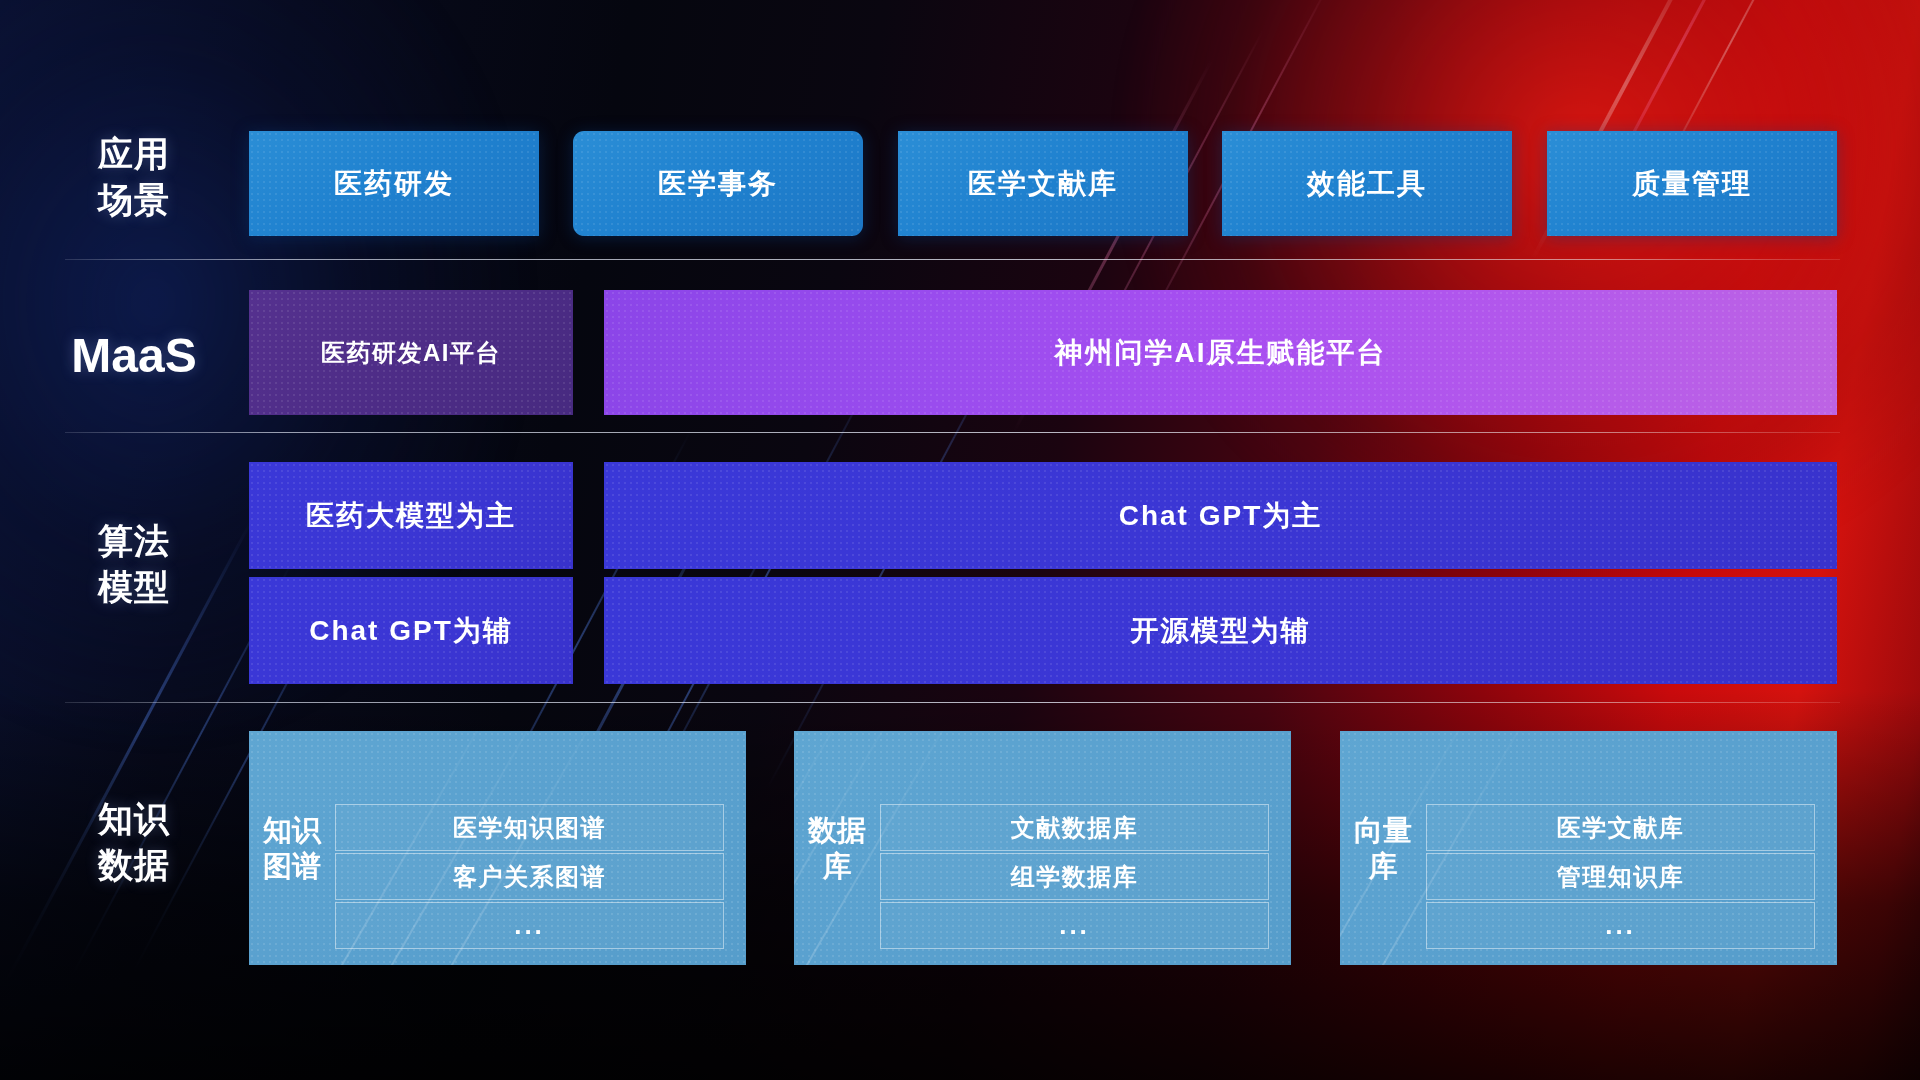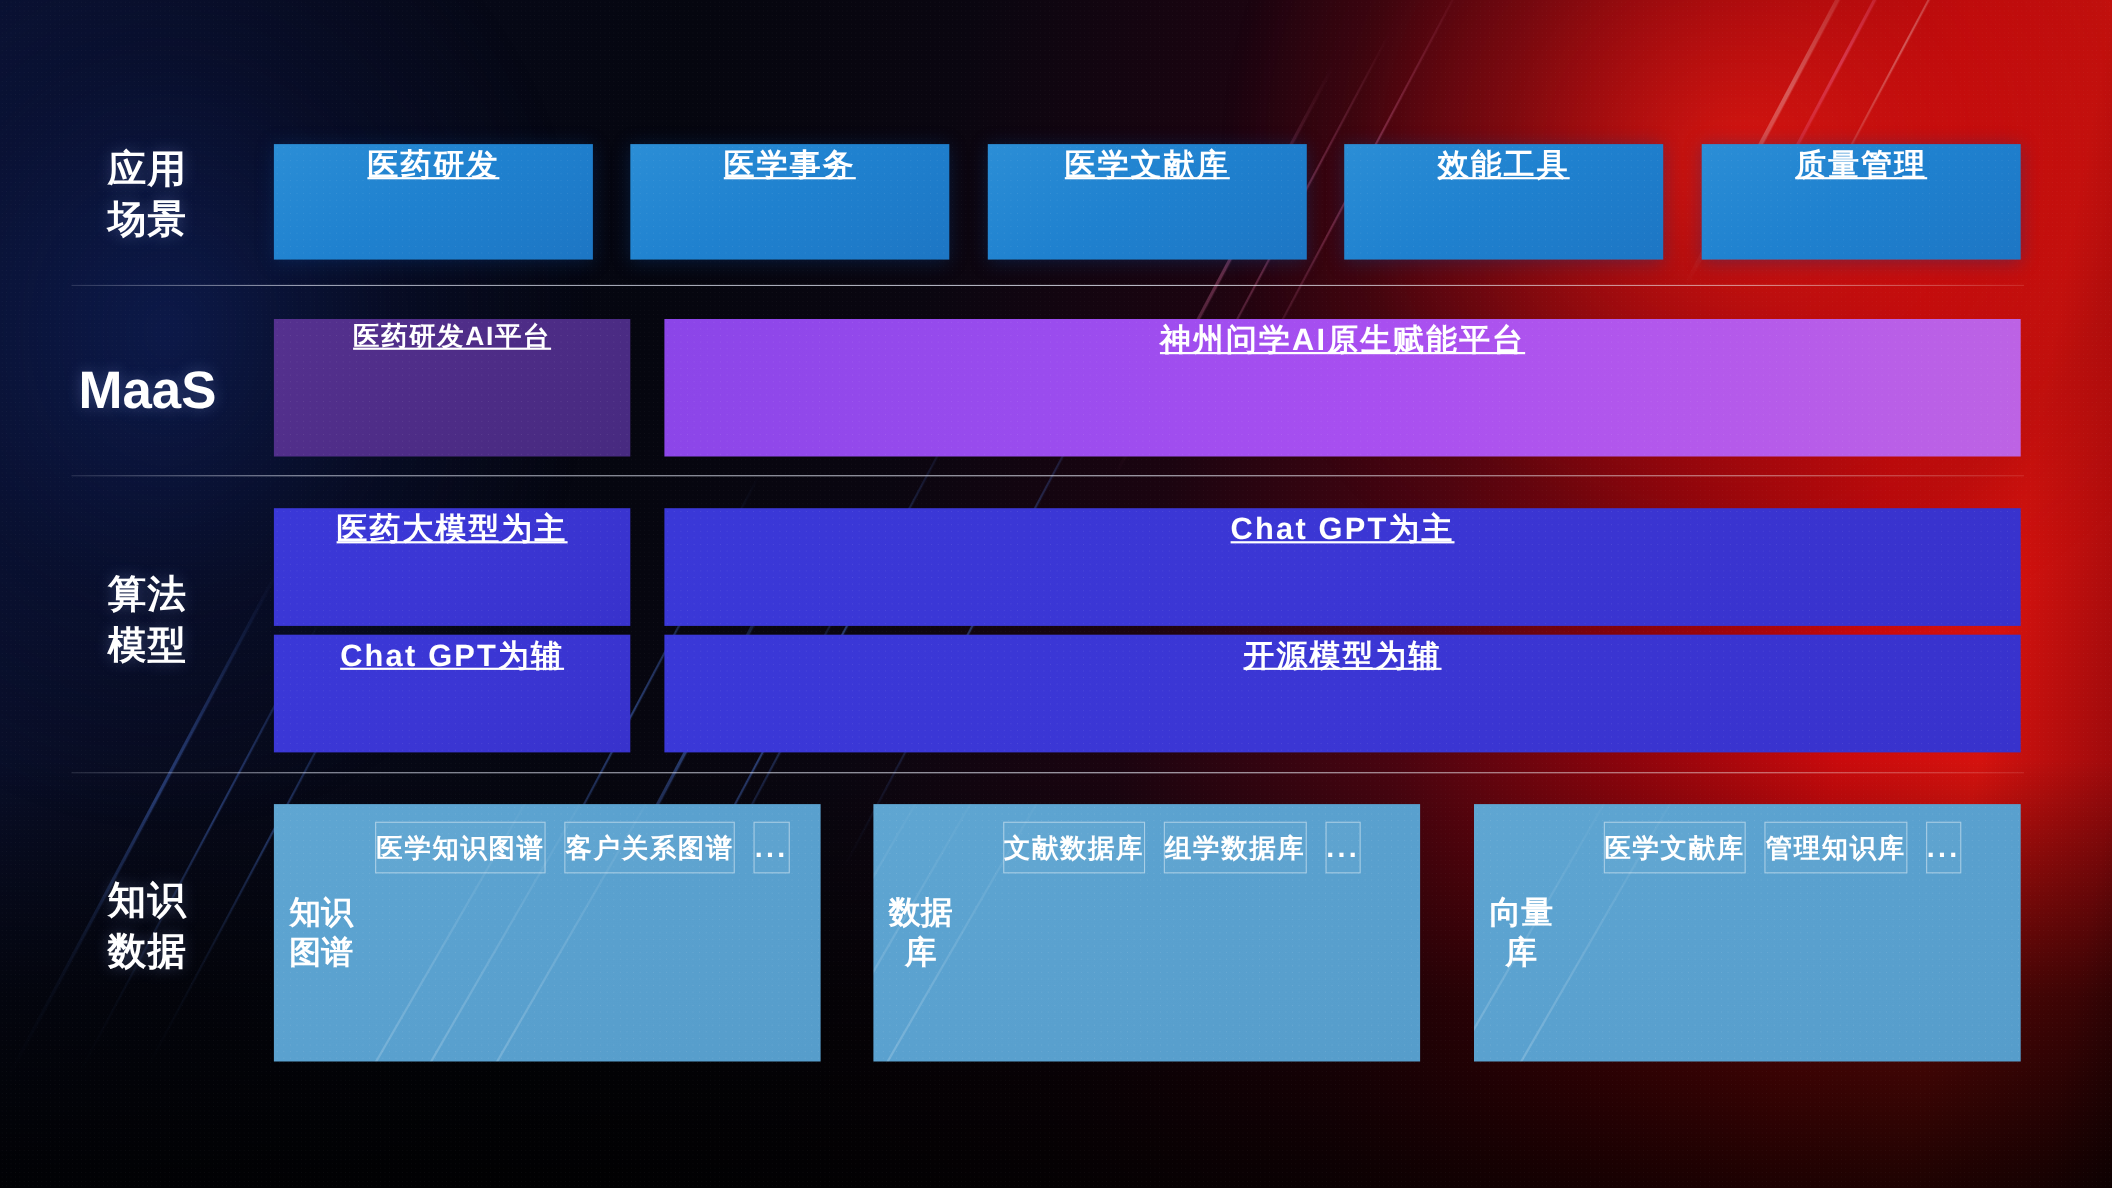--- a/index.html
+++ b/index.html
@@ -89,26 +89,25 @@
     text-align:center;
     text-shadow:0 0 14px rgba(150,180,255,.30);
   }
   .rowlabel.maas{
     font-size:48px;
     letter-spacing:0px;
   }
 
   .cell{
     position:absolute;
-    display:flex; align-items:flex-start; justify-content:center;
+    display:flex; align-items:center; justify-content:center;
     color:#ffffff;
     font-weight:700;
     text-align:center;
     overflow:hidden;
-    text-decoration:underline;
   }
   .cell .dots{
     position:absolute; inset:0;
     background-image:radial-gradient(rgba(255,255,255,.09) .75px, rgba(0,0,0,0) .8px);
     background-size:6px 6px;
     pointer-events:none;
   }
   .cell .txt{ position:relative; z-index:2; }
 
   
@@ -165,22 +164,22 @@
     display:flex; align-items:center; justify-content:center;
     color:#fff;
     font-size:29px; font-weight:700; line-height:36px;
     text-align:center;
     flex:0 0 auto;
     padding-left:14px;
   }
   .kitems{
     position:relative; z-index:2;
     flex:1 1 auto;
-    display:flex; flex-direction:row; justify-content:center;
-    gap:17px;
+    display:flex; flex-direction:column; justify-content:flex-end;
+    gap:2px;
     padding:16px 22px 16px 14px;
   }
   .kitem{
     height:47px;
     border:1px solid rgba(255,255,255,.46);
     display:flex; align-items:center; justify-content:center;
     color:#ffffff;
     font-size:24px; font-weight:700;
     letter-spacing:1.5px;
     background:rgba(255,255,255,.035);
@@ -228,21 +227,21 @@
 
   <div class="rowlabel" style="top:131px;">
     <div>应用</div>
     <div>场景</div>
   </div>
 
   <div class="cell app-cell" style="left:249px;  top:131px; width:290px; height:105px;">
     <div class="dots"></div>
     <span class="txt">医药研发</span>
   </div>
-  <div class="cell app-cell" style="left:573px;  top:131px; width:290px; height:105px;">
+  <div class="cell app-cell" style="left:573px;  top:131px; width:290px; height:105px;border-radius:11px;">
     <div class="dots"></div>
     <span class="txt">医学事务</span>
   </div>
   <div class="cell app-cell" style="left:898px;  top:131px; width:290px; height:105px;">
     <div class="dots"></div>
     <span class="txt">医学文献库</span>
   </div>
   <div class="cell app-cell" style="left:1222px; top:131px; width:290px; height:105px;">
     <div class="dots"></div>
     <span class="txt">效能工具</span>

